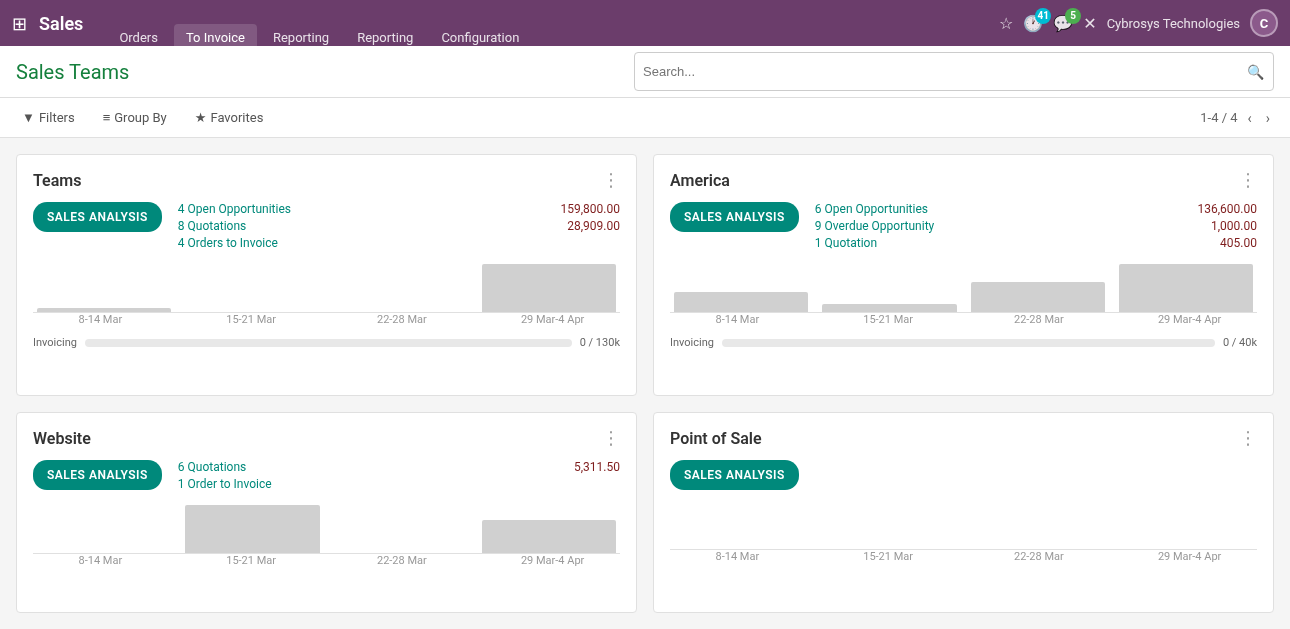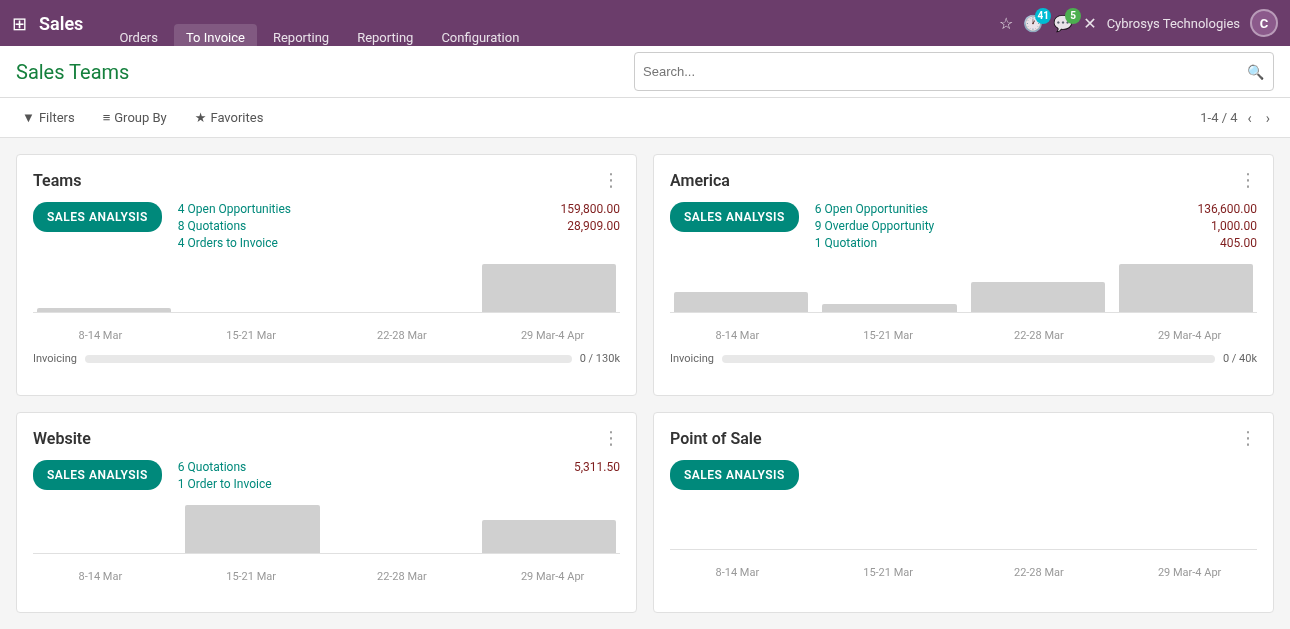--- a/index.html
+++ b/index.html
@@ -189,21 +189,21 @@
     .chart-bars-row {
       display: flex;
       align-items: flex-end;
       height: 50px;
       gap: 6px;
       border-bottom: 1px solid #e0e0e0;
     }
     .chart-labels-row {
       display: flex;
       justify-content: space-around;
-      margin-top: 16px;
+      margin-top: 0;
       gap: 16px;
     }
 
     
     .invoicing-row {
       display: flex;
       align-items: center;
       gap: 8px;
       margin-top: 10px;
       font-size: 12px;

